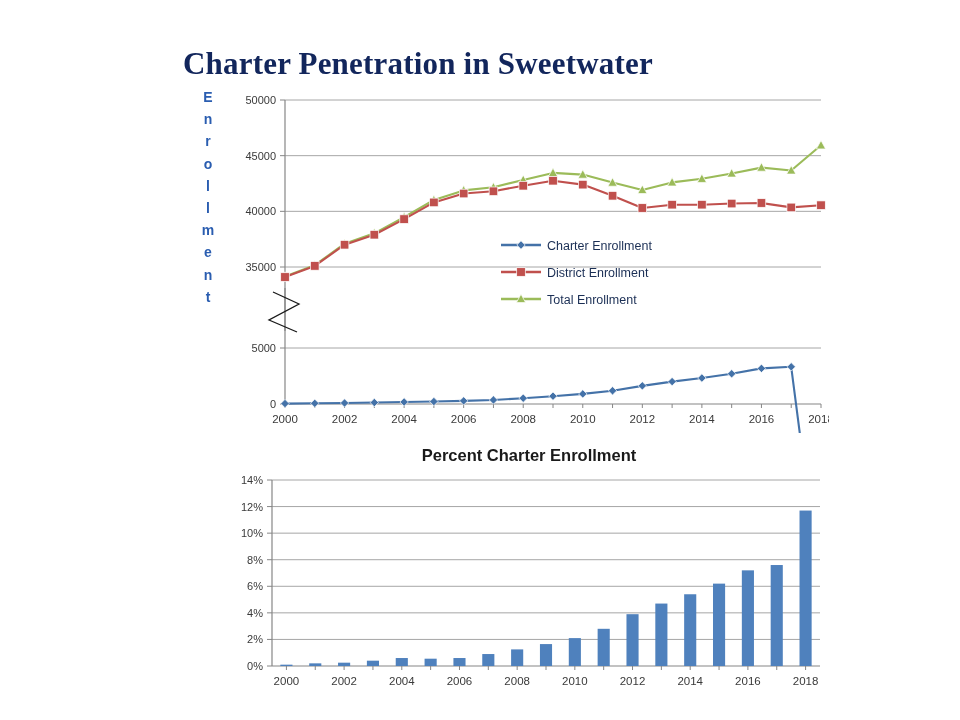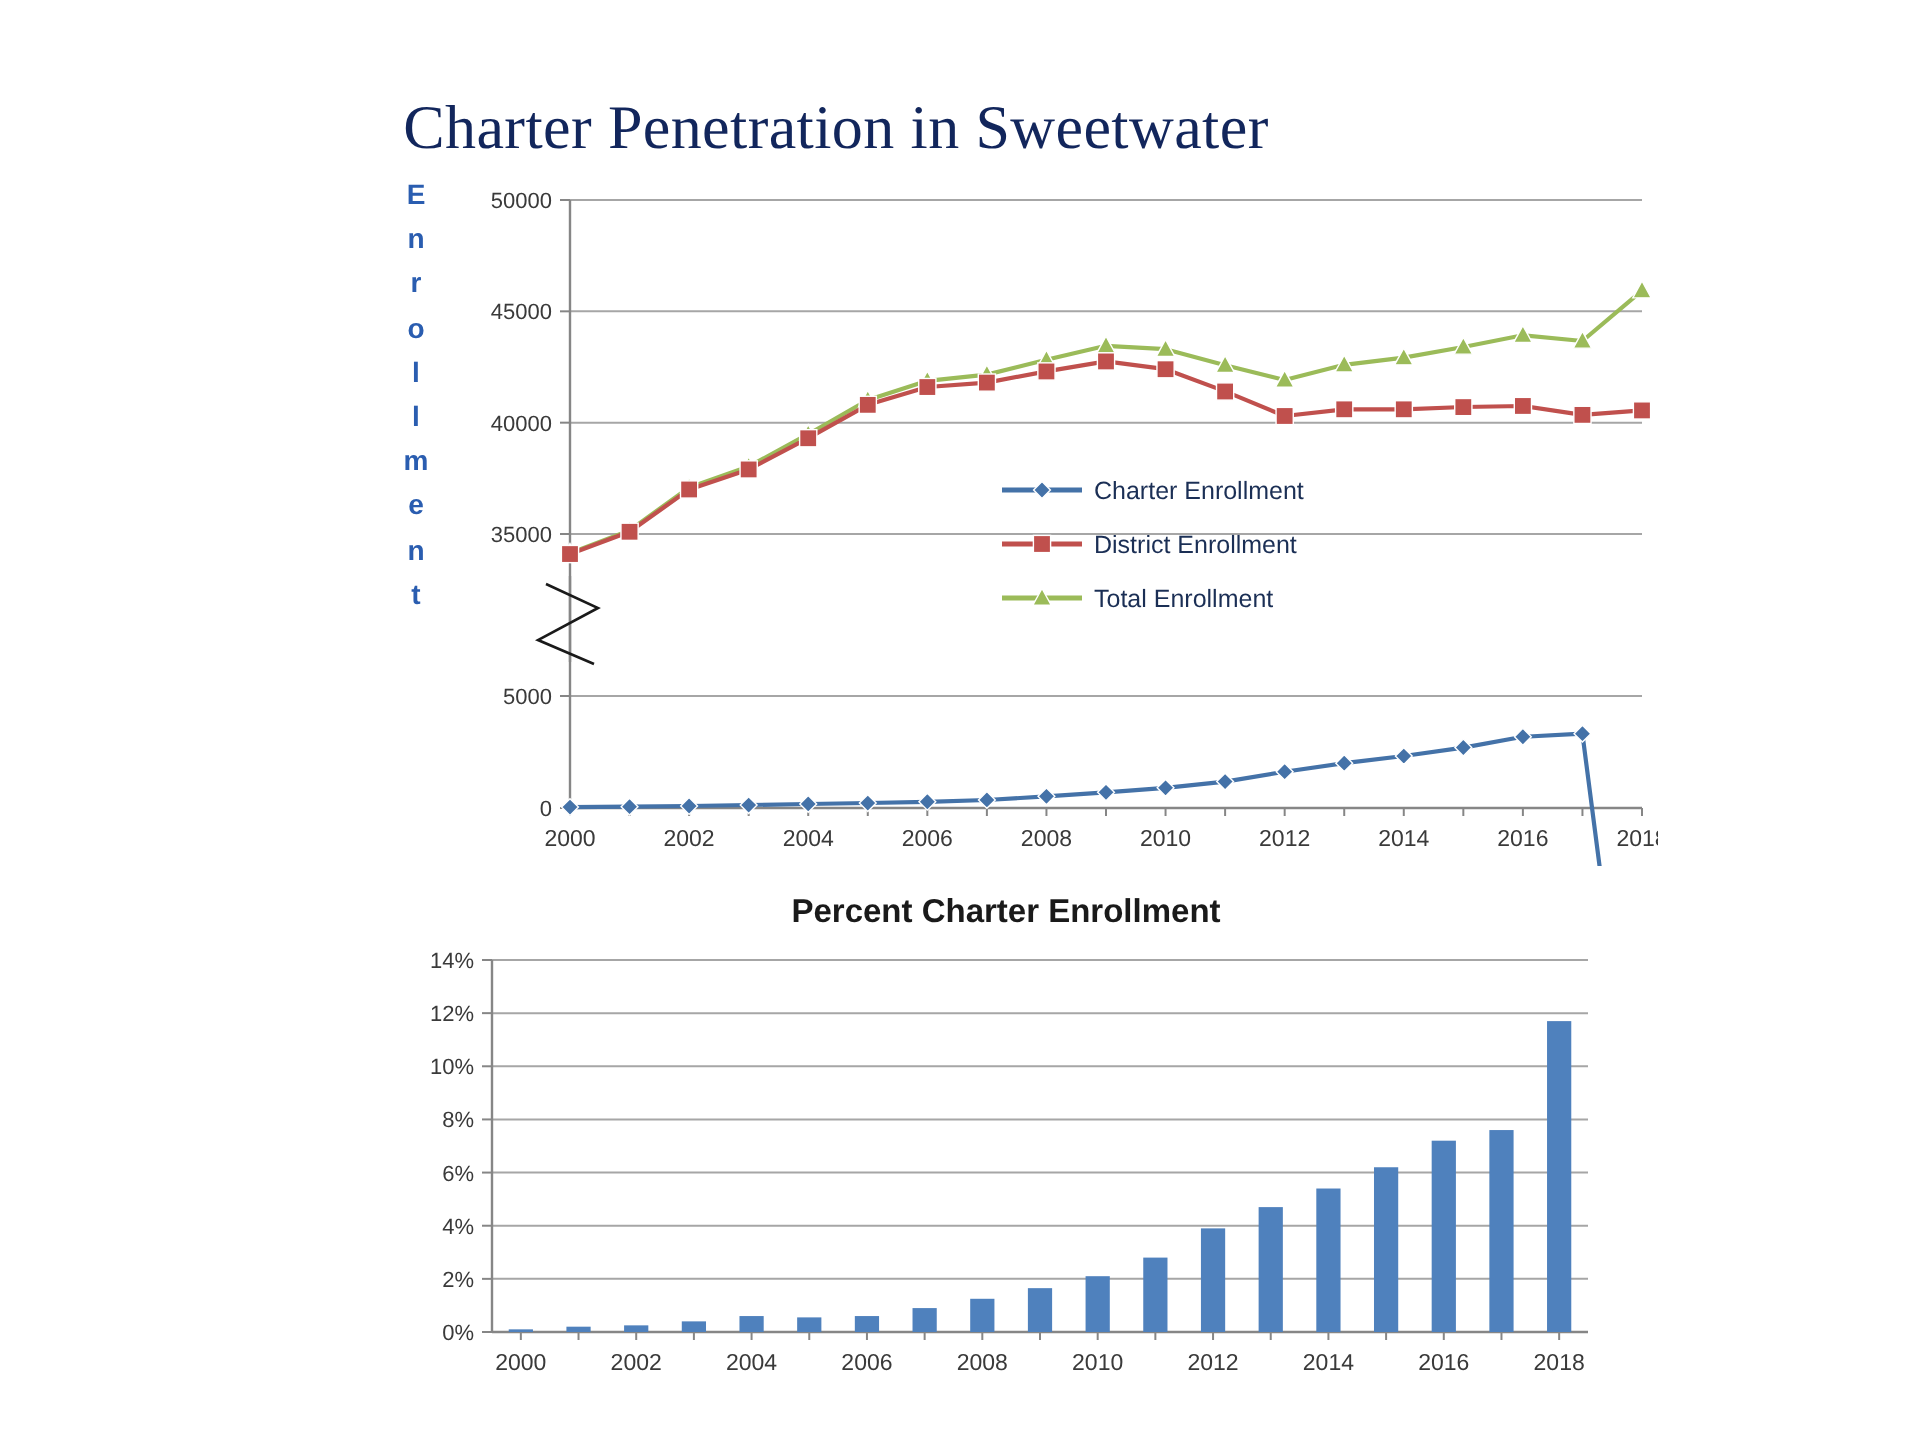--- a/index.html
+++ b/index.html
@@ -16,21 +16,21 @@
     background: #ffffff;
   }
 
   
   #slide-title {
     position: absolute;
     left: 0; top: 46px;
     width: 836px;
     text-align: center;
     font-family: "Liberation Serif", serif;
-    font-weight: normal;
+    font-weight: bold;
     font-size: 31px;
     letter-spacing: 0.2px;
     color: #12265c;
     white-space: nowrap;
   }
 
   
   #enrollment-axis-title {
     position: absolute;
     left: 196px; top: 86px;
@@ -45,21 +45,21 @@
   #enrollment-axis-title span { display: block; height: 22.2px; }
 
   
   #line-chart {
     position: absolute;
     left: 229px; top: 88px;
     width: 600px; height: 345px;
   }
   #bar-chart {
     position: absolute;
-    left: 198px; top: 444px;
+    left: 224px; top: 444px;
     width: 610px; height: 262px;
   }
   .chart-svg { display: block; width: 100%; height: 100%; }
 
   .tick-label { font-family: "Liberation Sans", sans-serif; font-size: 11px; fill: #3a3a3a; }
   .tick-label-x { font-family: "Liberation Sans", sans-serif; font-size: 11.5px; fill: #3a3a3a; }
   .legend-label { font-family: "Liberation Sans", sans-serif; font-size: 12.5px; fill: #1b2f55; }
   .bar-title {
     font-family: "Liberation Sans", sans-serif;
     font-size: 16.5px; font-weight: bold; fill: #1a1a1a;

